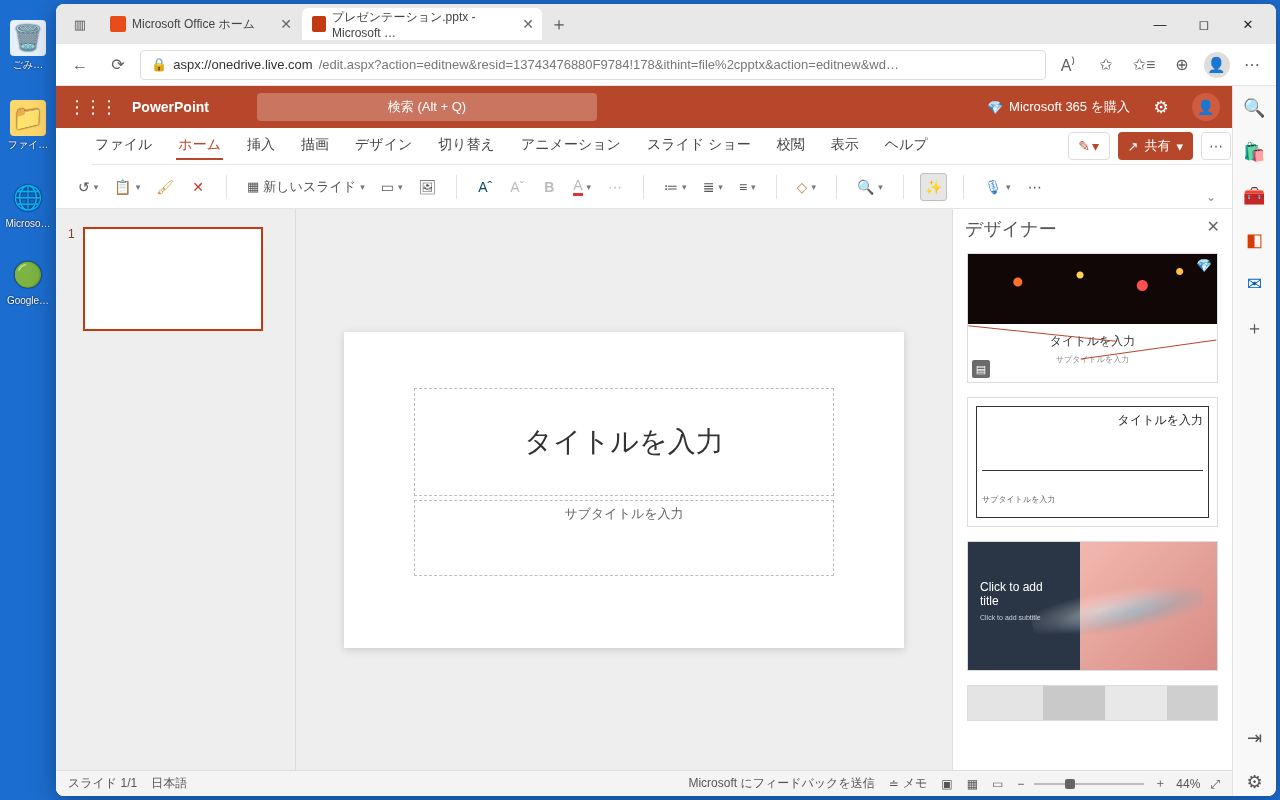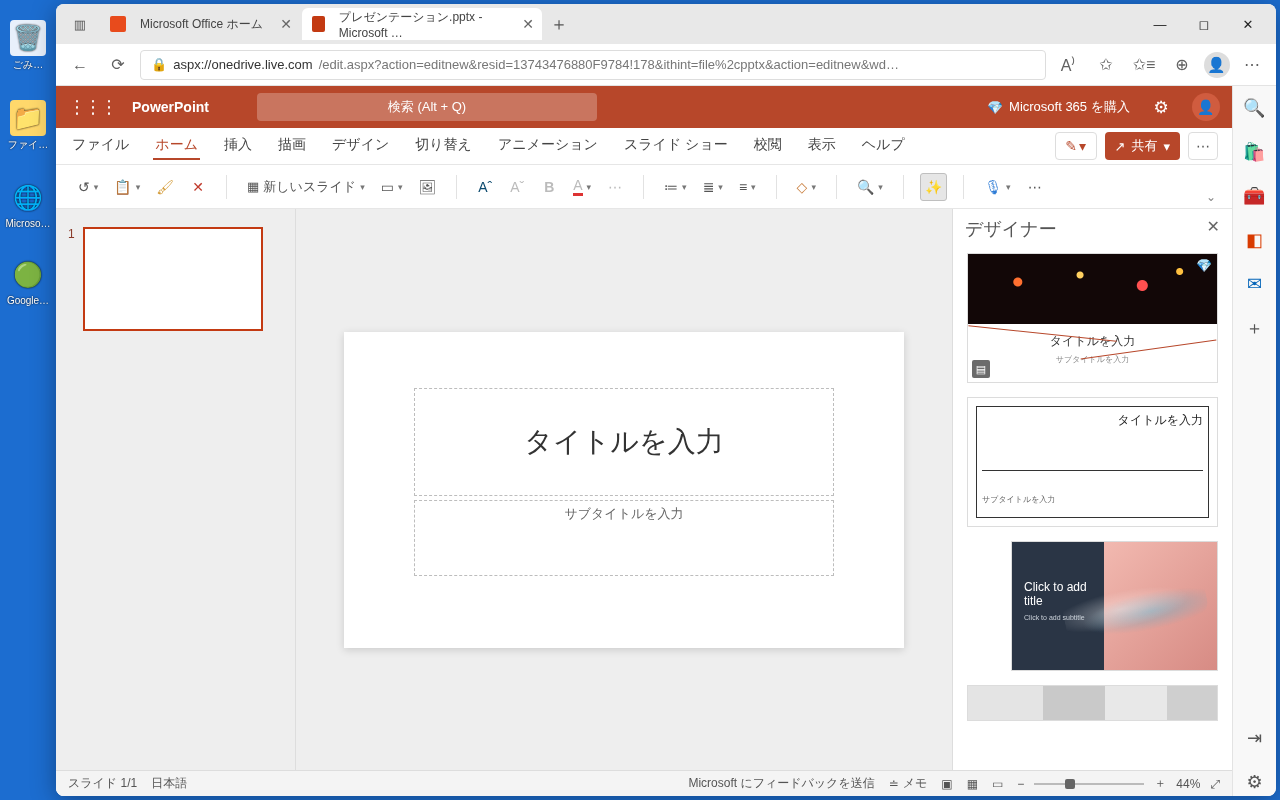--- a/index.html
+++ b/index.html
@@ -9,21 +9,21 @@
 .desktop { position:absolute; left:0; top:0; width:56px; height:800px; display:flex; flex-direction:column; align-items:center; gap:28px; padding-top:20px; }
 .desktop-ico { width:42px; display:flex; flex-direction:column; align-items:center; gap:2px; font-size:10px; color:#fff; text-shadow:0 0 2px #000; }
 .desktop-ico .ic { width:36px; height:36px; border-radius:4px; display:flex; align-items:center; justify-content:center; font-size:24px; }
 
 
 .browser { position:absolute; left:56px; top:4px; right:4px; bottom:4px; background:#f3f3f3; border-radius:8px; box-shadow:0 4px 24px rgba(0,0,0,.35); display:flex; flex-direction:column; overflow:hidden; }
 
 
 .tabstrip { height:40px; display:flex; align-items:center; padding:0 6px; gap:2px; background:#e8e8e8; }
 .tabstrip .winbtn { width:36px; height:28px; display:flex; align-items:center; justify-content:center; color:#555; font-size:13px; }
-.tabstrip .tab { height:32px; min-width:200px; max-width:240px; padding:0 8px 0 10px; border-radius:6px 6px 0 0; display:flex; align-items:center; gap:14px; font-size:12px; background:transparent; color:#444; position:relative; }
+.tabstrip .tab { height:32px; min-width:200px; max-width:240px; padding:0 8px 0 10px; border-radius:6px 6px 0 0; display:flex; align-items:center; gap:6px; font-size:12px; background:transparent; color:#444; position:relative; }
 .tabstrip .tab.active { background:#fff;justify-content:flex-end; }
 .tabstrip .tab .fav { width:16px; height:16px; border-radius:2px; }
 .tabstrip .tab .cls { margin-left:auto; color:#666; font-size:14px; }
 .tabstrip .newtab { width:30px; height:30px; display:flex; align-items:center; justify-content:center; color:#555; font-size:18px; }
 .tabstrip .wincontrols { margin-left:auto; display:flex; }
 .tabstrip .wincontrols div { width:44px; height:32px; display:flex; align-items:center; justify-content:center; color:#222; font-size:13px; }
 
 
 .addrbar { height:42px; background:#fff; display:flex; align-items:center; padding:0 8px; gap:6px; border-bottom:1px solid #e3e3e3; }
 .addrbar .ibtn { width:32px; height:32px; display:flex; align-items:center; justify-content:center; color:#616161; font-size:16px; border-radius:4px; }
@@ -44,21 +44,21 @@
 .titlebar .persona{ width:28px;height:28px;border-radius:50%;background:#d05c3f;display:flex;align-items:center;justify-content:center;}
 
 
 .edgeside { position:absolute; right:0; top:82px; width:44px; bottom:0; background:#f8f8f8; border-left:1px solid #e3e3e3; display:flex; flex-direction:column; align-items:center; padding-top:8px; gap:16px; z-index:5; }
 .edgeside .sico{ width:28px; height:28px; display:flex; align-items:center; justify-content:center; font-size:18px; color:#555; }
 
 
 .appbody { position:absolute; left:0; top:82px; right:44px; bottom:0; display:flex; flex-direction:column; background:#fff; }
 
 
-.ribtabs { height:37px; display:flex; align-items:center; padding:0 14px; gap:22px; border-bottom:1px solid #e6e6e6; font-size:14px; color:#444; }
+.ribtabs { height:37px; display:flex; align-items:center; padding:0 1px; gap:22px; border-bottom:1px solid #e6e6e6; font-size:14px; color:#444;margin-left:36px; }
 .ribtabs .rt { padding:4px 2px; border-bottom:2px solid transparent; }
 .ribtabs .rt.active { color:#b7472a; border-bottom-color:#b7472a; font-weight:500;}
 .ribtabs .rightgrp{ margin-left:auto; display:flex; align-items:center; gap:8px; }
 .ribtabs .edit { border:1px solid #ddd; border-radius:4px; height:28px; width:42px; display:flex; align-items:center; justify-content:center; gap:2px; color:#b7472a;}
 .ribtabs .share { background:#b7472a; color:#fff; height:28px; border-radius:4px; padding:0 10px; display:flex; align-items:center; gap:6px; font-size:13px;}
 .ribtabs .more{ width:30px; height:28px; border:1px solid #ddd; border-radius:4px; display:flex; align-items:center; justify-content:center; color:#555;}
 
 
 .ribbon { height:44px; display:flex; align-items:center; padding:0 10px; gap:8px; border-bottom:1px solid #e6e6e6; color:#555; font-size:14px;}
 .ribbon .grp{ display:flex; align-items:center; gap:8px; padding:0 8px; }
@@ -93,21 +93,21 @@
   radial-gradient(circle at 70% 45%, #ff5050 0 5px, transparent 6px),
   radial-gradient(circle at 85% 25%, #ffc040 0 3px, transparent 4px), #120707;}
 .didea.d1 .t{position:absolute; left:0; right:0; top:62%; text-align:center; font-size:12px; color:#333;}
 .didea.d1 .s{position:absolute; left:0; right:0; top:78%; text-align:center; font-size:8px; color:#888;}
 .didea.d1 .ic-bl{position:absolute; left:4px; bottom:4px; width:18px;height:18px;background:#6b6b6b;border-radius:2px;display:flex;align-items:center;justify-content:center;color:#fff;font-size:11px;}
 .didea.d1 .line{position:absolute; background:#b7472a; height:1px;}
 .didea.d2 .frame{position:absolute; left:8px; right:8px; top:8px; bottom:8px; border:1px solid #333;}
 .didea.d2 .t2{position:absolute; right:14px; top:14px; font-size:12px; color:#222;}
 .didea.d2 .hr{position:absolute; left:14px; right:14px; top:72px; height:1px; background:#333;}
 .didea.d2 .s2{position:absolute; left:14px; top:96px; font-size:8px; color:#666;}
-.didea.d3{background:#2a3545;margin-left:44px;}
+.didea.d3{background:#2a3545;}
 .didea.d3 .half{position:absolute; right:0; top:0; bottom:0; width:55%; background:linear-gradient(135deg,#f2b9b0,#d78b84);}
 .didea.d3 .wave{position:absolute; right:5%; top:20%; width:70%; height:60%; background:
   radial-gradient(ellipse 80% 40% at 40% 50%, rgba(255,255,255,.4), transparent 60%),
   radial-gradient(ellipse 80% 40% at 60% 60%, rgba(120,170,190,.7), transparent 60%);
   border-radius:40%; transform:rotate(-12deg);}
 .didea.d3 .t3{position:absolute; left:12px; top:38px; font-size:12px; color:#fff; width:70px;}
 .didea.d3 .s3{position:absolute; left:12px; top:72px; font-size:7px; color:#cbd2da;}
 .didea.d4{height:36px; background:linear-gradient(90deg,#e4e4e4 0 30%, #c9c9c9 30% 55%, #e8e8e8 55% 80%, #cfcfcf 80% 100%);}
 
 

